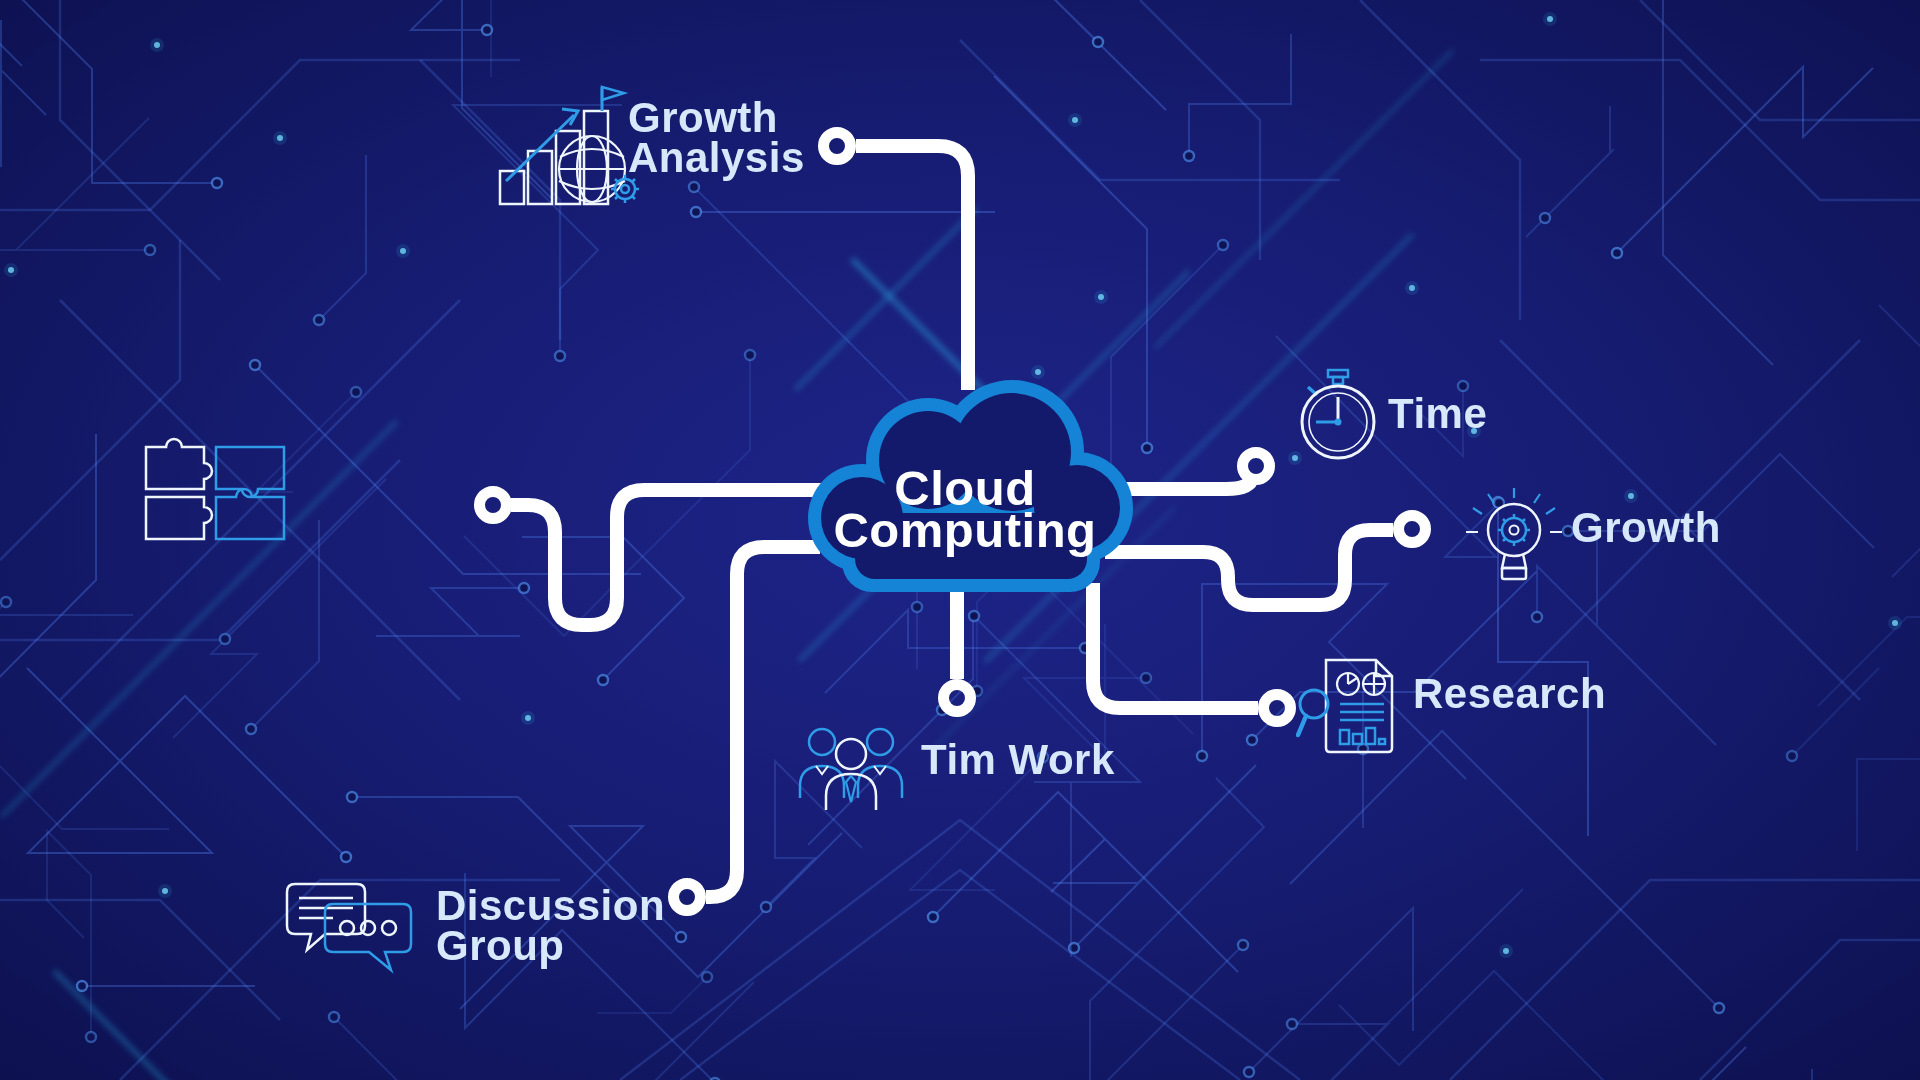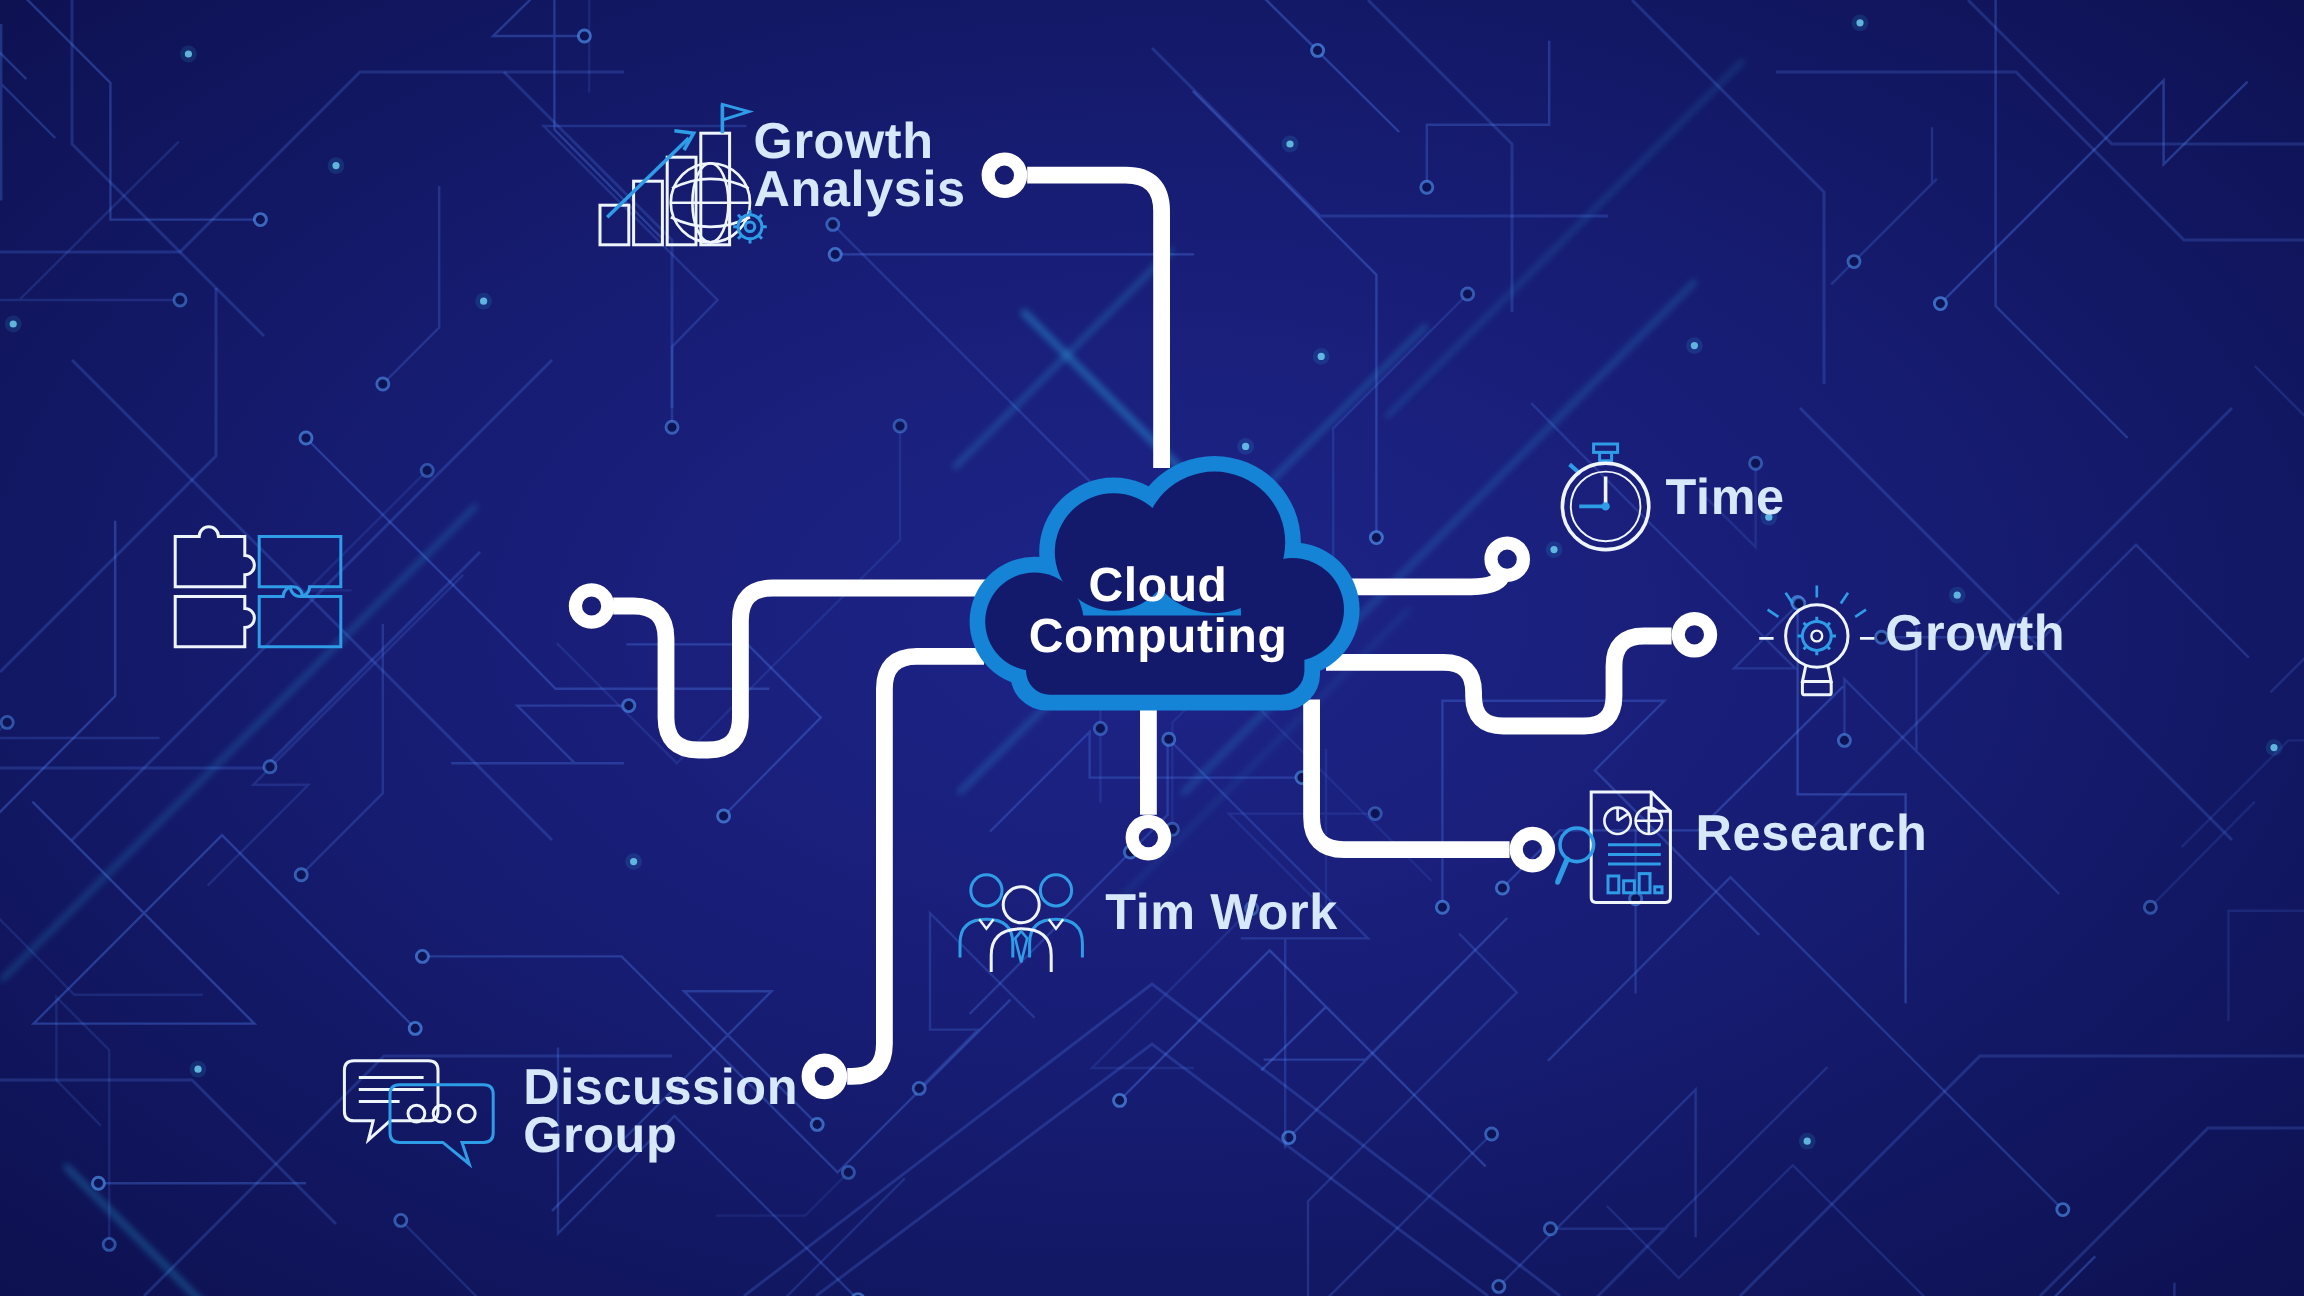--- a/index.html
+++ b/index.html
@@ -3,21 +3,21 @@
 <meta charset="utf-8">
 <style>
   html,body{margin:0;padding:0;background:#0d1152;}
   #stage{position:relative;width:1920px;height:1080px;overflow:hidden;
     background:radial-gradient(ellipse at 50% 48%, #1e2488 0%, #171d74 45%, #0d1150 100%);
     font-family:"Liberation Sans", sans-serif;}
   svg{position:absolute;left:0;top:0;}
   .label{position:absolute;color:#d6e8fa;font-weight:bold;font-size:42px;line-height:40px;letter-spacing:.5px;white-space:nowrap;}
   .icon{position:absolute;}
   #cloud-title{position:absolute;left:815px;top:467px;width:300px;text-align:center;
-    color:#ffffff;font-weight:bold;font-size:40px;line-height:42px;letter-spacing:.5px;}
+    color:#ffffff;font-weight:bold;font-size:49px;line-height:42px;letter-spacing:.5px;}
 </style>
 </head>
 <body>
 
 <div id="stage">
 
   <svg id="bg" width="1920" height="1080" viewBox="0 0 1920 1080">
     <defs>
       <filter id="blurF" x="-60%" y="-60%" width="220%" height="220%">
         <feGaussianBlur stdDeviation="3.2"></feGaussianBlur>

